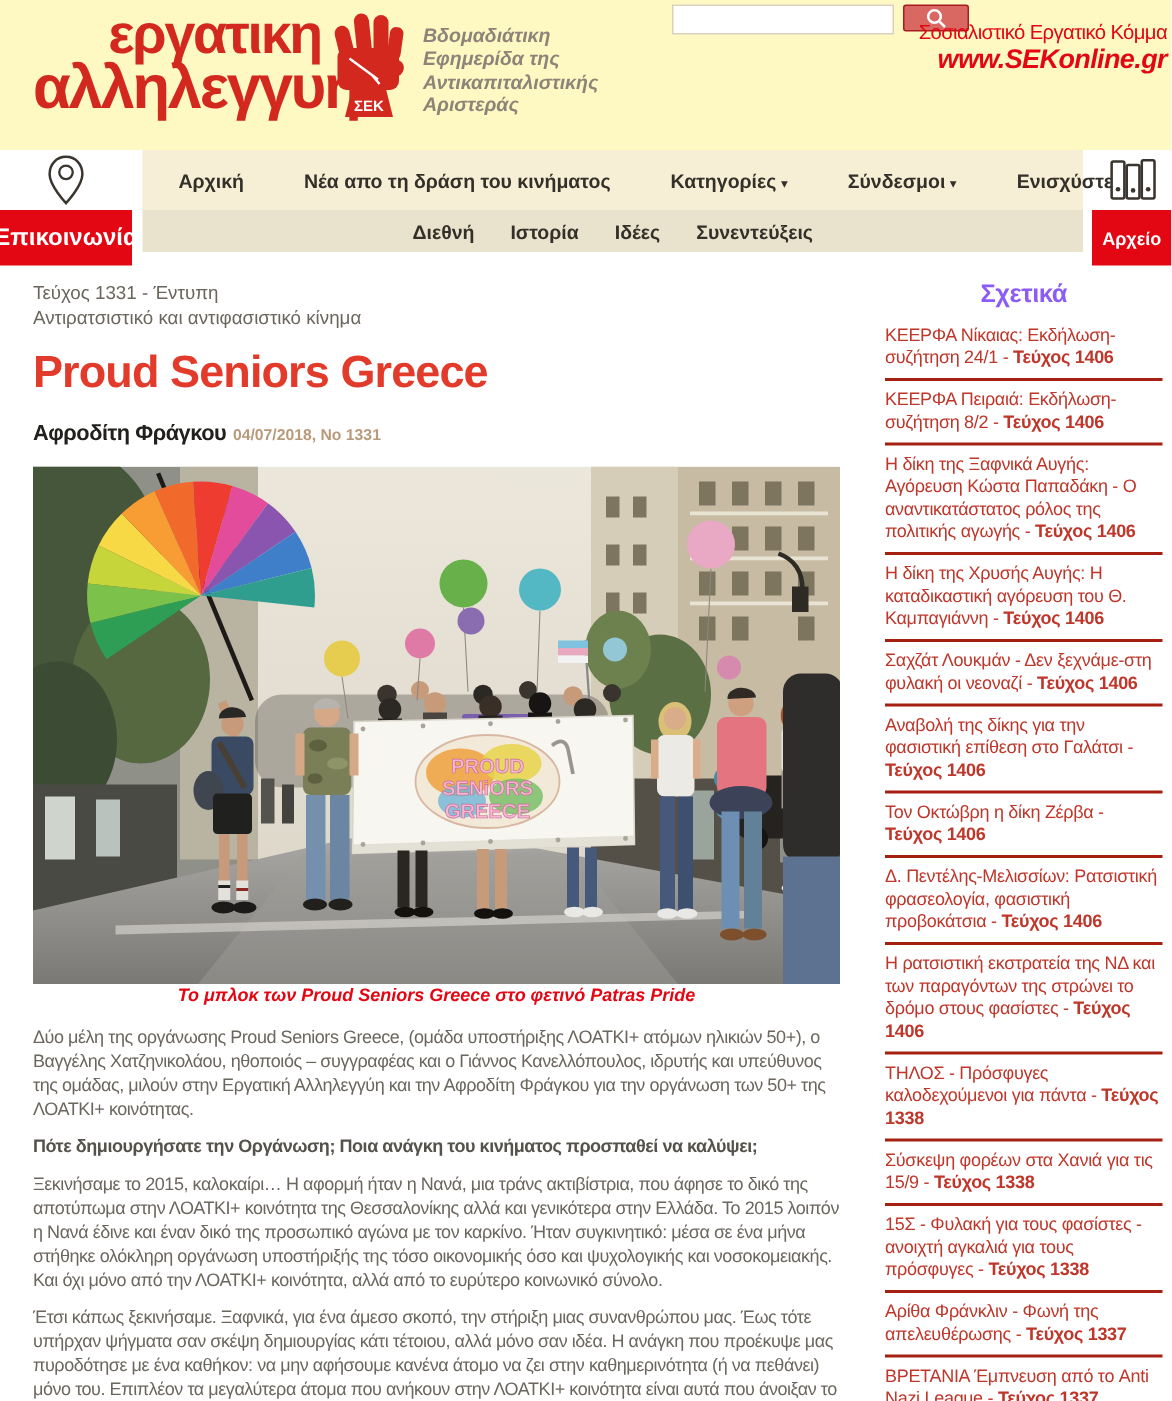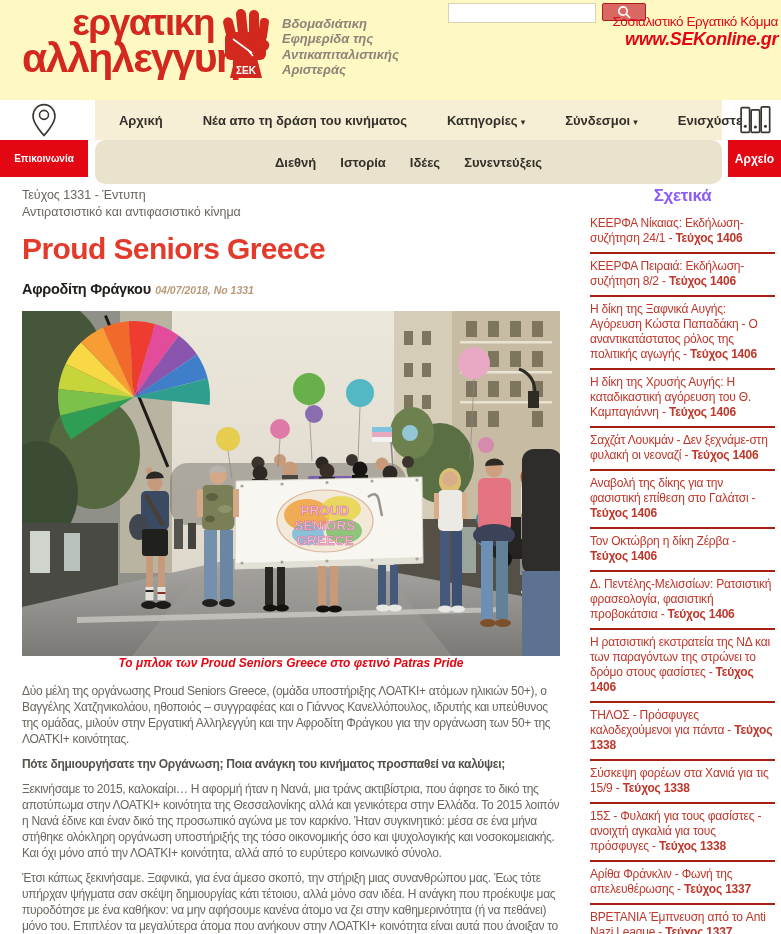--- a/index.html
+++ b/index.html
@@ -24,37 +24,37 @@
   .party .purl{font-size:18px;font-weight:bold;font-style:italic;letter-spacing:-0.4px;}
 
   
   nav{position:relative;height:78px;background:#fff;}
   .nav-side{position:absolute;top:0;height:78px;}
   .nav-left{left:0;width:88px;}
   .nav-right{right:0;width:53px;}
   .side-icon{position:absolute;top:1px;left:0;right:0;height:38px;display:flex;align-items:center;justify-content:center;}
   .red-btn{position:absolute;bottom:1px;left:0;width:100%;height:37px;background:var(--brand-red);color:#fff;
            font-weight:bold;display:flex;align-items:center;justify-content:center;cursor:pointer;}
-  .nav-left .red-btn{font-size:10px;}
+  .nav-left .red-btn{font-size:16px;}
   .nav-right .red-btn{font-size:12px;}
   .nav-center{position:absolute;left:95px;top:0;width:627px;height:78px;}
   .menu-row{display:flex;align-items:center;justify-content:center;}
   .row1{height:40px;background:var(--nav-top-bg);gap:40px;padding-left:44px;}
-  .row2{height:44px;background:var(--nav-bottom-bg);gap:24px;border-radius:10px;}
+  .row2{height:28px;background:var(--nav-bottom-bg);gap:24px;}
   .nav-item{font-size:13px;font-weight:bold;color:#33302a;cursor:pointer;white-space:nowrap;}
   .caret{font-size:9px;margin-left:3px;}
 
   
   .content{position:relative;height:756px;}
   main{position:absolute;left:22px;top:10px;width:538px;}
   .crumb{font-size:12.5px;color:#6b665e;margin-bottom:3px;cursor:pointer;}
   h1{margin:13px 0 14px;font-size:30px;font-weight:bold;letter-spacing:-0.6px;color:var(--title-red);}
   .byline{margin:0 0 13px;}
   .author{font-size:14.5px;font-weight:bold;color:#22201c;letter-spacing:-0.3px;}
-  .date{font-size:10.5px;font-weight:bold;color:#b89a7a;font-style:italic;}
+  .date{font-size:10.5px;font-weight:bold;color:#b89a7a;}
   figure{margin:0;width:538px;height:345px;overflow:hidden;}
   figcaption{text-align:center;font-size:12px;font-weight:bold;font-style:italic;color:var(--brand-red);}
   #article-body{margin-top:13px;}
   #article-body p{margin:0 0 9px;font-size:12px;line-height:16px;letter-spacing:-0.3px;color:#6b665e;}
   #article-body p.q{font-weight:bold;color:#55524b;}
 
   
   aside{position:absolute;left:590px;top:8px;width:185px;}
   aside h2{margin:0 0 5px;font-size:17px;font-weight:bold;color:#8b5cf6;text-align:center;letter-spacing:-0.3px;}
   .rel-item{padding:5px 0 6px;border-bottom:2px solid var(--separator-red);font-size:12px;line-height:15px;

